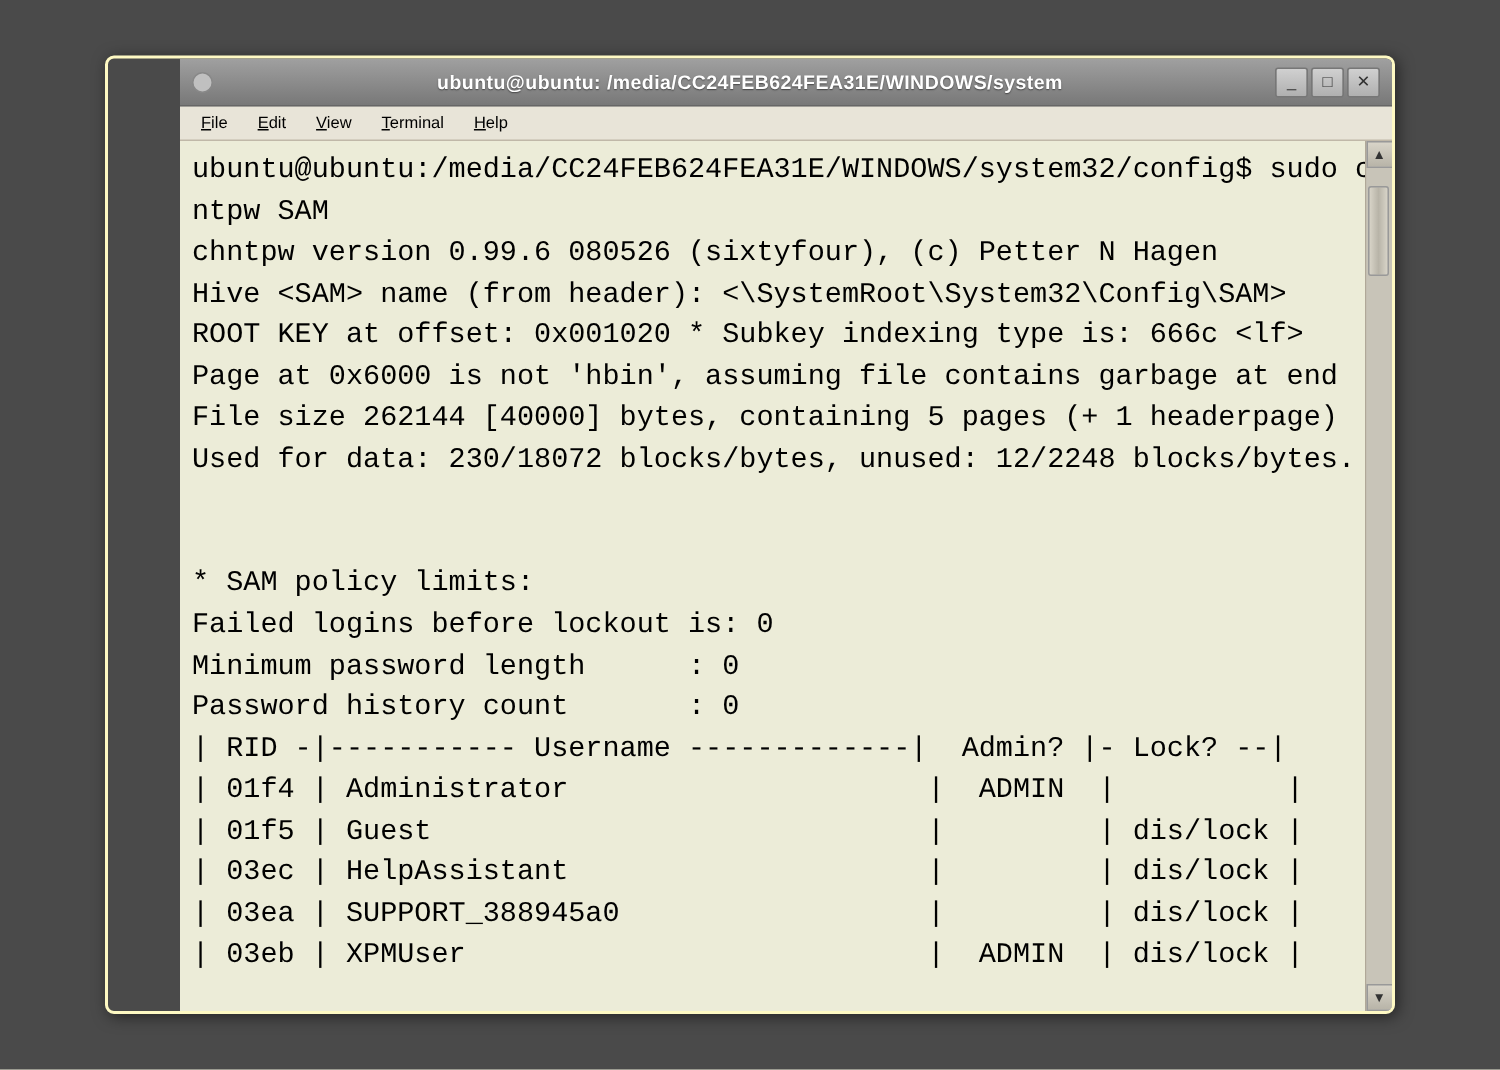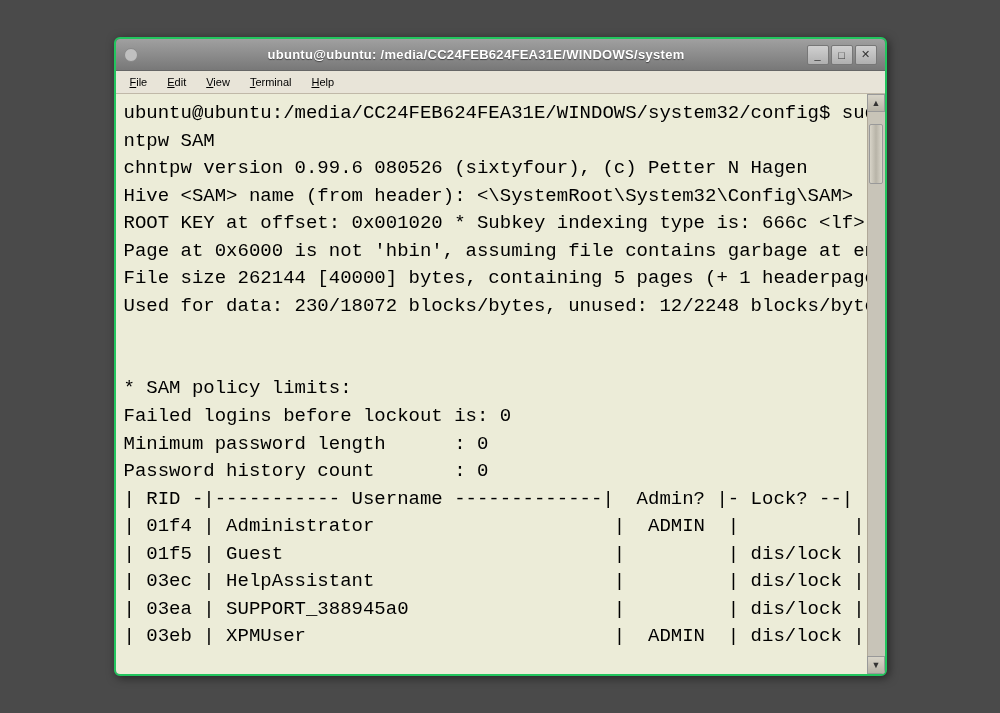--- a/index.html
+++ b/index.html
@@ -12,25 +12,26 @@
       background: #4a4a4a;
       display: flex;
       justify-content: center;
       align-items: center;
       width: 1000px;
       height: 713px;
       font-family: sans-serif;
     }
 
     .window {
-      width: 773px;
-      border: 2px solid #22c55e;
+      width: 860px;
+      border: 2px solid #fef9c3;
       border-radius: 6px;
       overflow: hidden;
       box-shadow: 2px 2px 10px rgba(0,0,0,0.5);
+      padding-left: 48px;
     }
 
     .title-bar {
       background: linear-gradient(to bottom, #a0a0a0, #787878);
       display: flex;
       align-items: center;
       padding: 4px 8px;
       height: 32px;
       border-bottom: 1px solid #666;
     }

